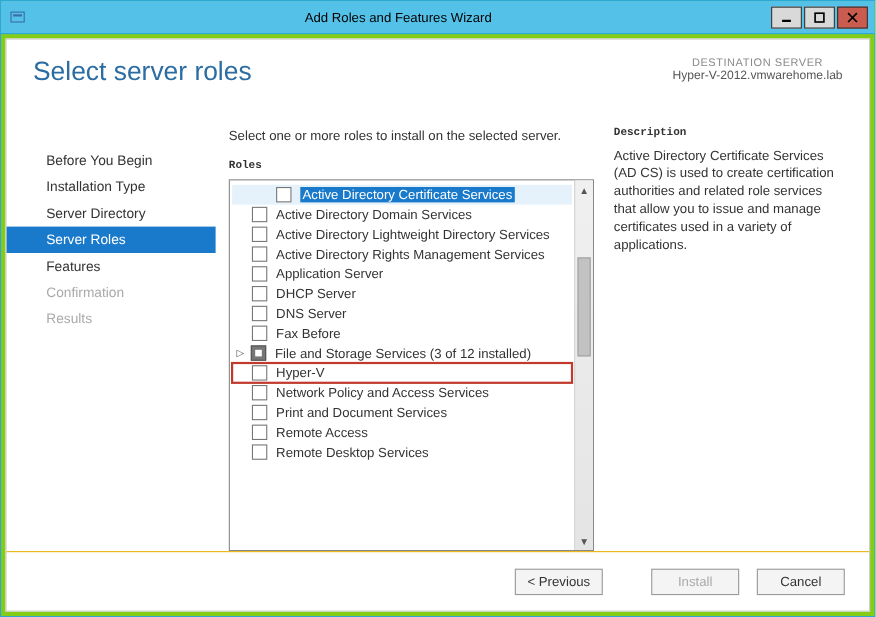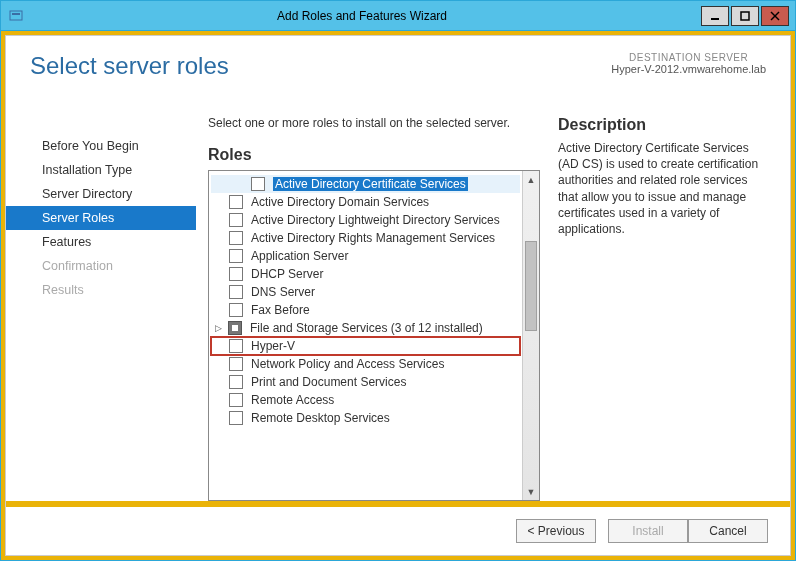--- a/index.html
+++ b/index.html
@@ -1,56 +1,56 @@
 <!DOCTYPE html>
 <html><head>
 <meta charset="utf-8">
 <style>
   * { box-sizing: border-box; margin: 0; padding: 0; }
   body { font-family: "Segoe UI", Tahoma, sans-serif; background: #fff; }
-  .window { width: 796px; height: 561px; border: 1px solid #2ba7d8; background: #eab308; position: relative; }
+  .window { width: 796px; height: 561px; border: 1px solid #2ba7d8; background: #84cc16; position: relative; }
   .titlebar { height: 30px; background: #54c1e8; display: flex; align-items: center; padding: 0 6px; border-bottom: 1px solid #2ba7d8; }
   .title-icon { width: 18px; height: 18px; display: flex; align-items: center; justify-content: center; }
   .title-text { flex: 1; text-align: center; font-size: 12px; color: #000; }
   .winbtns { display: flex; }
   .winbtn { width: 28px; height: 20px; border: 1px solid #333; background: #d9d9d9; display: flex; align-items: center; justify-content: center; margin-left: 2px; font-size: 10px; font-family: monospace; }
   .winbtn.close { background: #c95b4f; }
   .content { position: absolute; top: 30px; left: 0; right: 0; bottom: 0; padding: 4px; }
   .inner { border: 1px solid #ccc; height: 100%; background: #fff; position: relative; }
   .header-row { display: flex; align-items: flex-start; padding: 16px 24px 4px 24px; }
   .page-title { font-size: 24px; font-weight: 300; color: #2b6ca3; flex: 1; }
   .dest { text-align: center; font-size: 11px; color: #555; }
   .dest-label { font-size: 10px; color: #888; letter-spacing: 0.5px; }
   .body { display: flex; position: absolute; top: 80px; left: 0; right: 0; bottom: 54px; }
   .nav { width: 190px; padding-top: 18px; }
   .nav-item { padding: 5px 10px 5px 36px; font-size: 12.5px; color: #333; cursor: pointer; }
   .nav-item.active { background: #1979ca; color: #fff; }
   .nav-item.disabled { color: #aaa; }
   .main { flex: 1; display: flex; padding: 0 24px 0 12px; }
   .center { flex: 1; display: flex; flex-direction: column; padding-right: 18px; }
   .instr { font-size: 12px; color: #333; margin-bottom: 16px; }
-  .section-label { font-size: 16px; font-weight: 600; color: #333; margin-bottom: 6px; }
+  .section-label { font-size: 10px; font-weight: 600; color: #333; margin-bottom: 6px; font-family: Liberation Mono, monospace; }
   .rolesbox-wrap { border: 1px solid #888; flex: 1; display: flex; }
   .rolesbox { flex: 1; overflow-y: auto; padding: 4px 2px; }
   .role-row { display: flex; align-items: center; padding: 2px 4px 2px 18px; font-size: 12px; color: #333; }
   .role-row.selected .role-label { background: #1979ca; color: #fff; padding: 0 2px; }
   .role-row.selected { background: #e6f2fb; padding-left: 40px; }
   .role-check { width: 14px; height: 14px; border: 1px solid #777; margin-right: 8px; display: inline-block; position: relative; background: #fff; }
   .role-check.indet { background: #777; border-color:#555; }
   .role-check.indet::after { content:""; position:absolute; inset:3px; background:#fff; }
   .role-row.expandable { padding-left: 4px; }
   .expand-caret { width: 10px; display: inline-block; font-size: 9px; color:#555; margin-right:3px;}
   .role-row.highlighted { outline: 2px solid #c0392b; outline-offset: -1px; padding-left: 18px; }
   .scrollbar-fake { width: 17px; background: linear-gradient(#f0f0f0,#e4e4e4); border-left:1px solid #ccc; position:relative;}
   .scroll-up,.scroll-down{height:17px;display:flex;align-items:center;justify-content:center;font-size:9px;color:#555;}
   .scroll-down{position:absolute;bottom:0;left:0;right:0;}
   .scroll-thumb{position:absolute;left:2px;right:2px;top:70px;height:90px;background:#c2c2c2;border:1px solid #a0a0a0;}
   .right { width: 208px; }
   .desc-text { font-size: 12px; color: #333; line-height: 1.35; }
-  .footer { position: absolute; bottom: 0; left: 0; right: 0; height: 54px; border-top: 6px solid #eab308; display: flex; justify-content: flex-end; align-items: center; padding: 0 22px; gap: 0; }
+  .footer { position: absolute; bottom: 0; left: 0; right: 0; height: 54px; border-top: 1px solid #eab308; display: flex; justify-content: flex-end; align-items: center; padding: 0 22px; gap: 16px; }
   .btn { min-width: 80px; height: 24px; border: 1px solid #999; background: #f4f4f4; font-size: 12px; color:#333; display:flex; align-items:center; justify-content:center; }
   .btn.primary { border: 2px solid #1979ca; }
   .btn.disabled { color: #aaa; }
   .btn-gap { width: 12px; }
 </style>
 </head>
 <body>
 
 <div class="window">
   <div class="titlebar">

